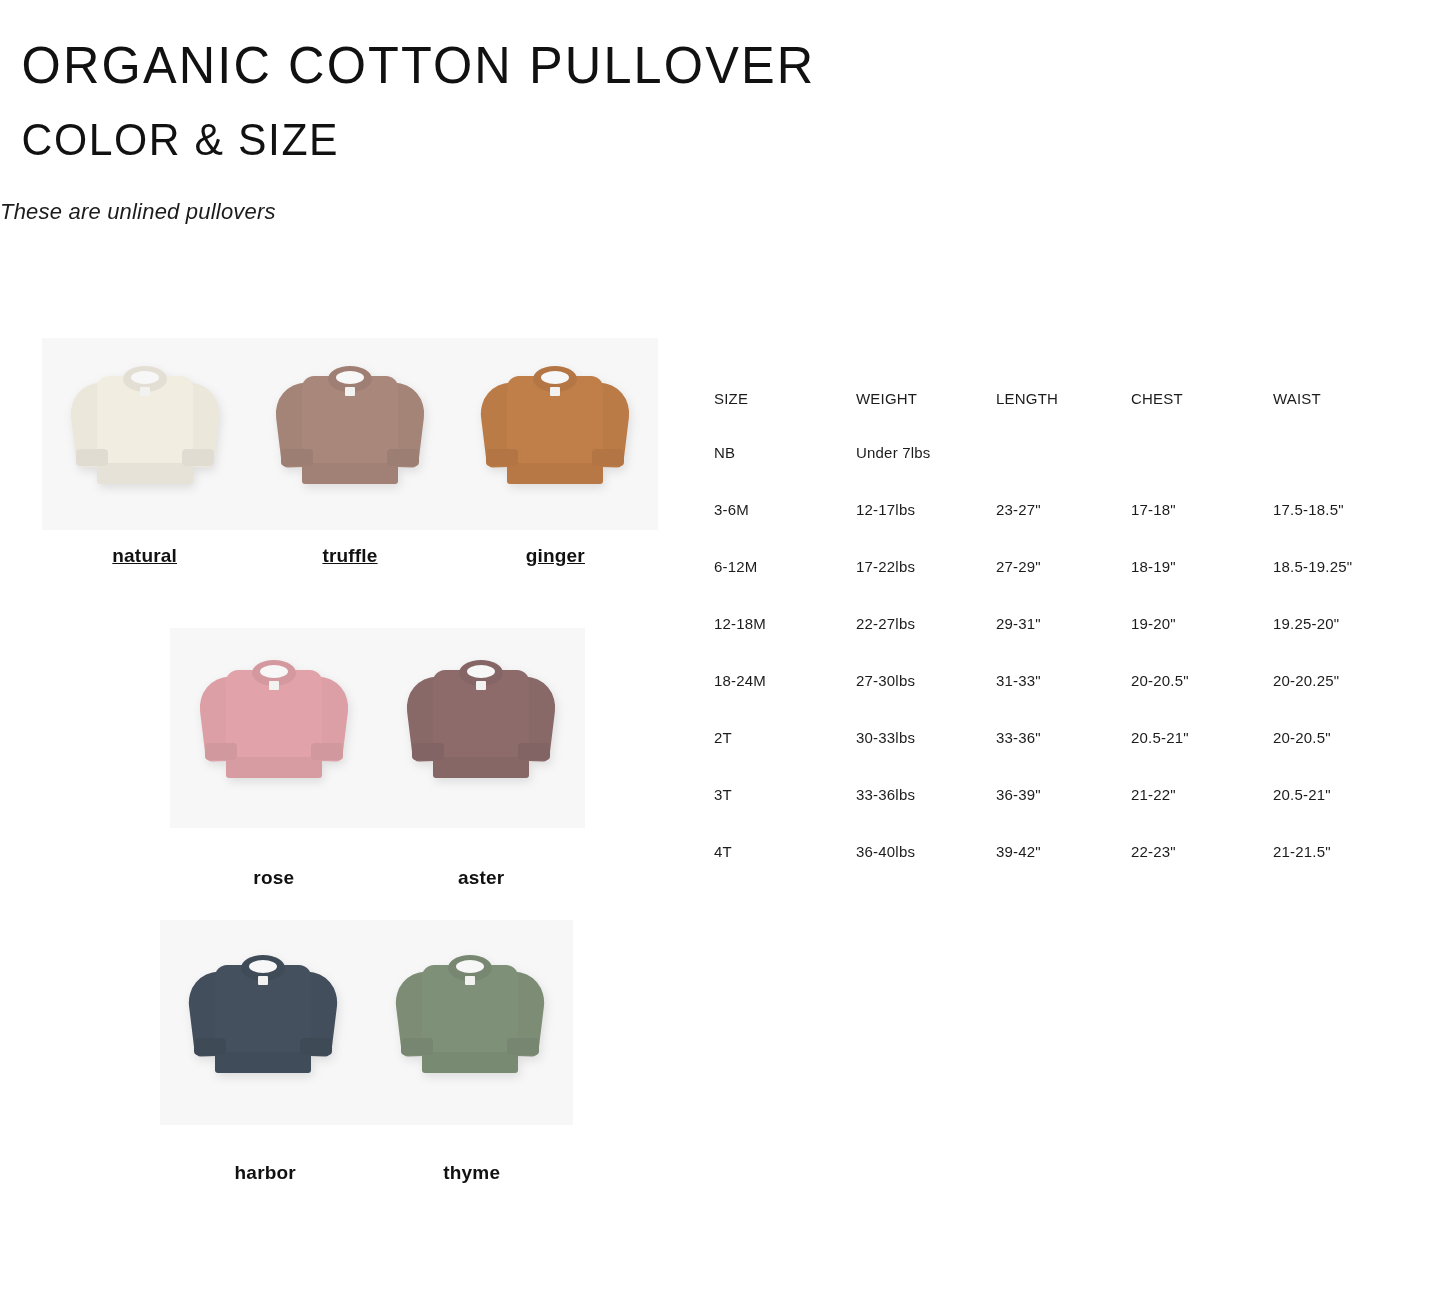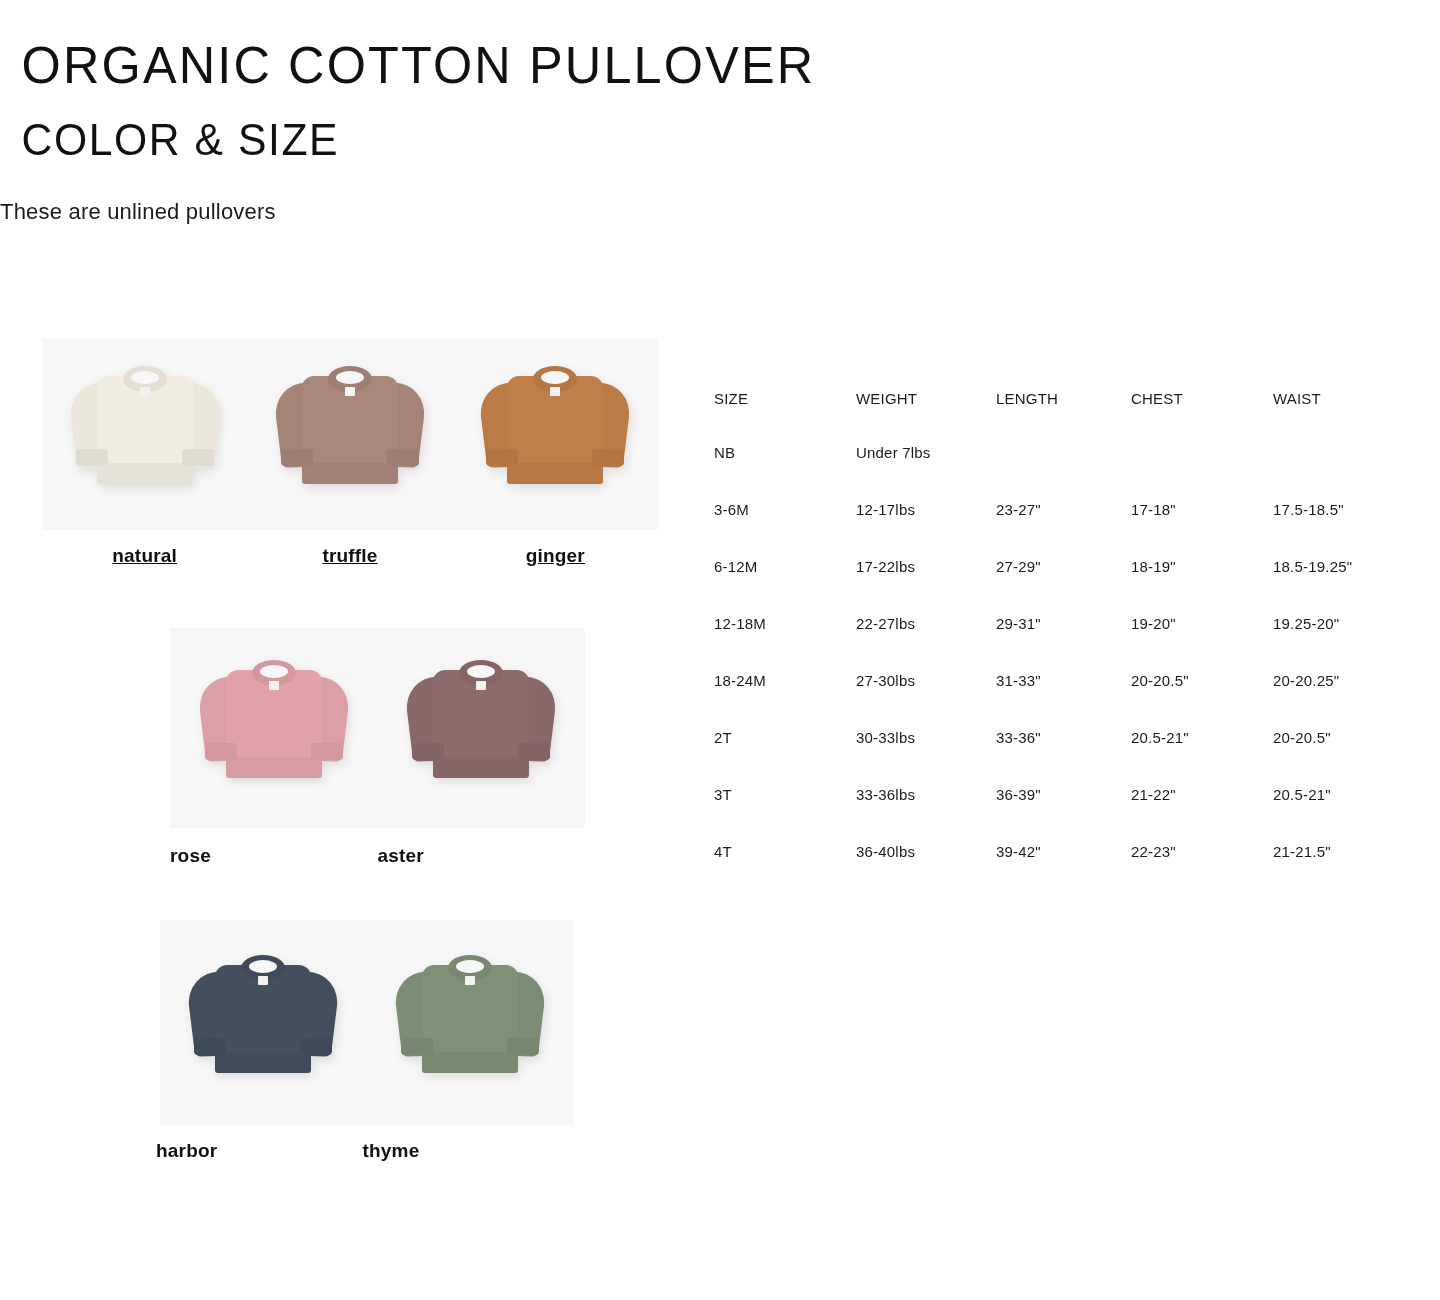--- a/index.html
+++ b/index.html
@@ -37,20 +37,21 @@
     line-height: 1.05;
     transform: scaleX(0.97);
   }
   .tagline {
     font-size: 22px;
     font-weight: 400;
     color: #1c1c1c;
     margin: 0;
     padding-top: 36px;
     letter-spacing: 0.2px;
+    font-style: italic;
   }
 
   
   .colors { position: absolute; left: 0; top: 300px; width: 700px; height: 900px; }
 
   .photo-tile {
     position: absolute;
     background: #f7f7f7;
   }
   .tile-row1 { left: 42px;  top: 38px;  width: 616px; height: 192px; }
@@ -60,23 +61,23 @@
   .labels-row {
     position: absolute;
     display: flex;
     font-size: 19px;
     font-weight: 700;
     color: #111111;
     letter-spacing: 0.2px;
   }
   .labels-row1 { left: 42px;  top: 245px; width: 616px; }
   .labels-row2 { left: 170px; top: 545px; width: 415px; }
-  .labels-row3 { left: 156px; top: 840px; width: 413px; }
+  .labels-row3 { left: 162px; top: 840px; width: 413px; }
   .labels-row1 .lbl { flex: 1; text-align: center; text-decoration: underline; }
-  .labels-row2 .lbl, .labels-row3 .lbl { flex: 1; text-align: left; }
+  .labels-row2 .lbl, .labels-row3 .lbl { flex: 1; text-align: center; margin-top: 22px; }
 
   
   .sweater-wrap {
     position: absolute;
     top: 0; height: 100%;
     display: flex; align-items: center; justify-content: center;
   }
   .sweater {
     position: relative;
     width: 150px; height: 150px;

